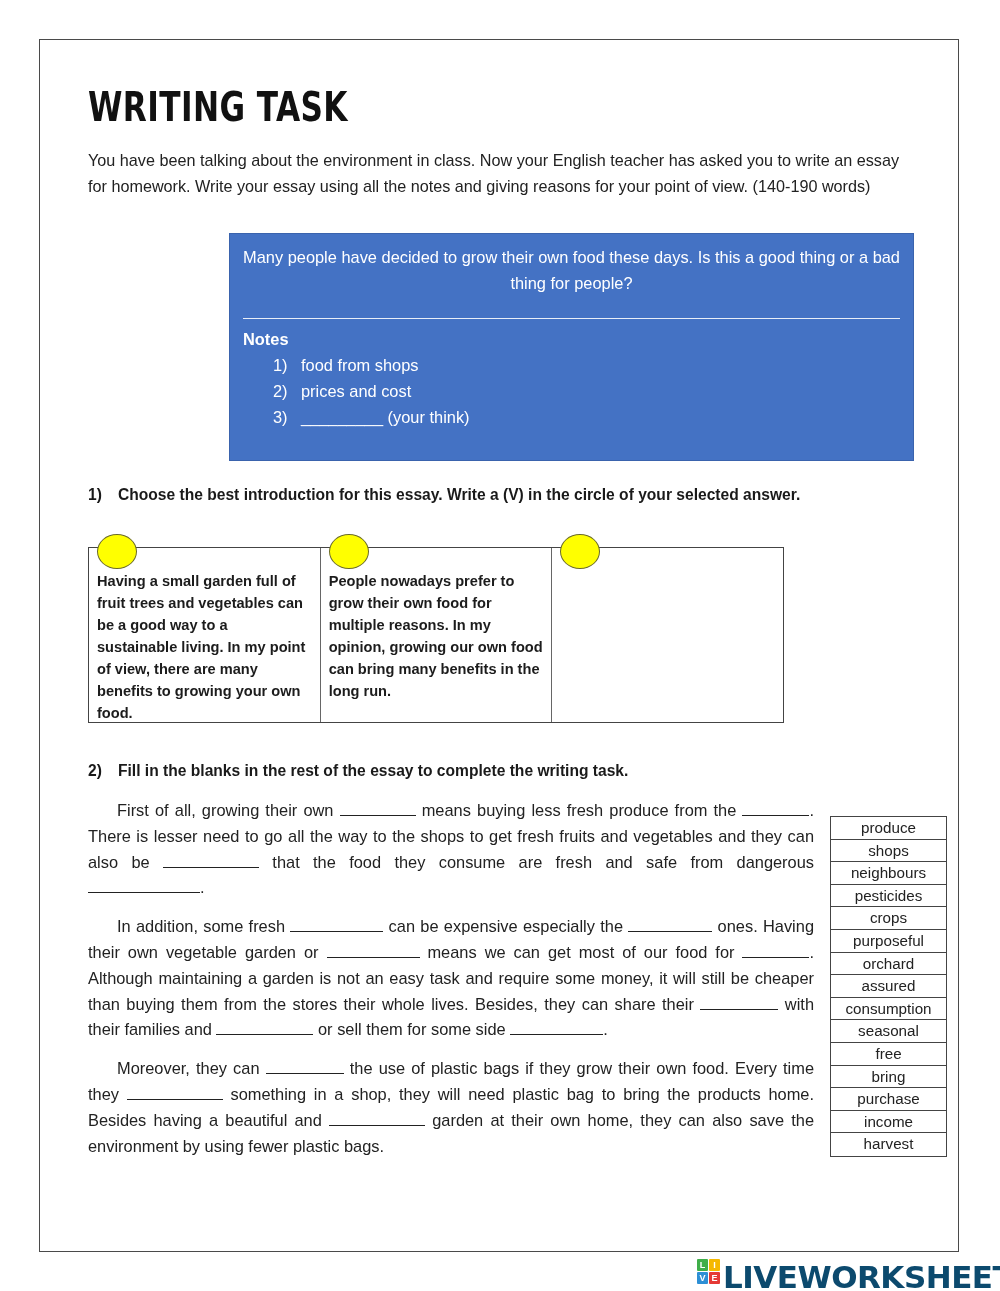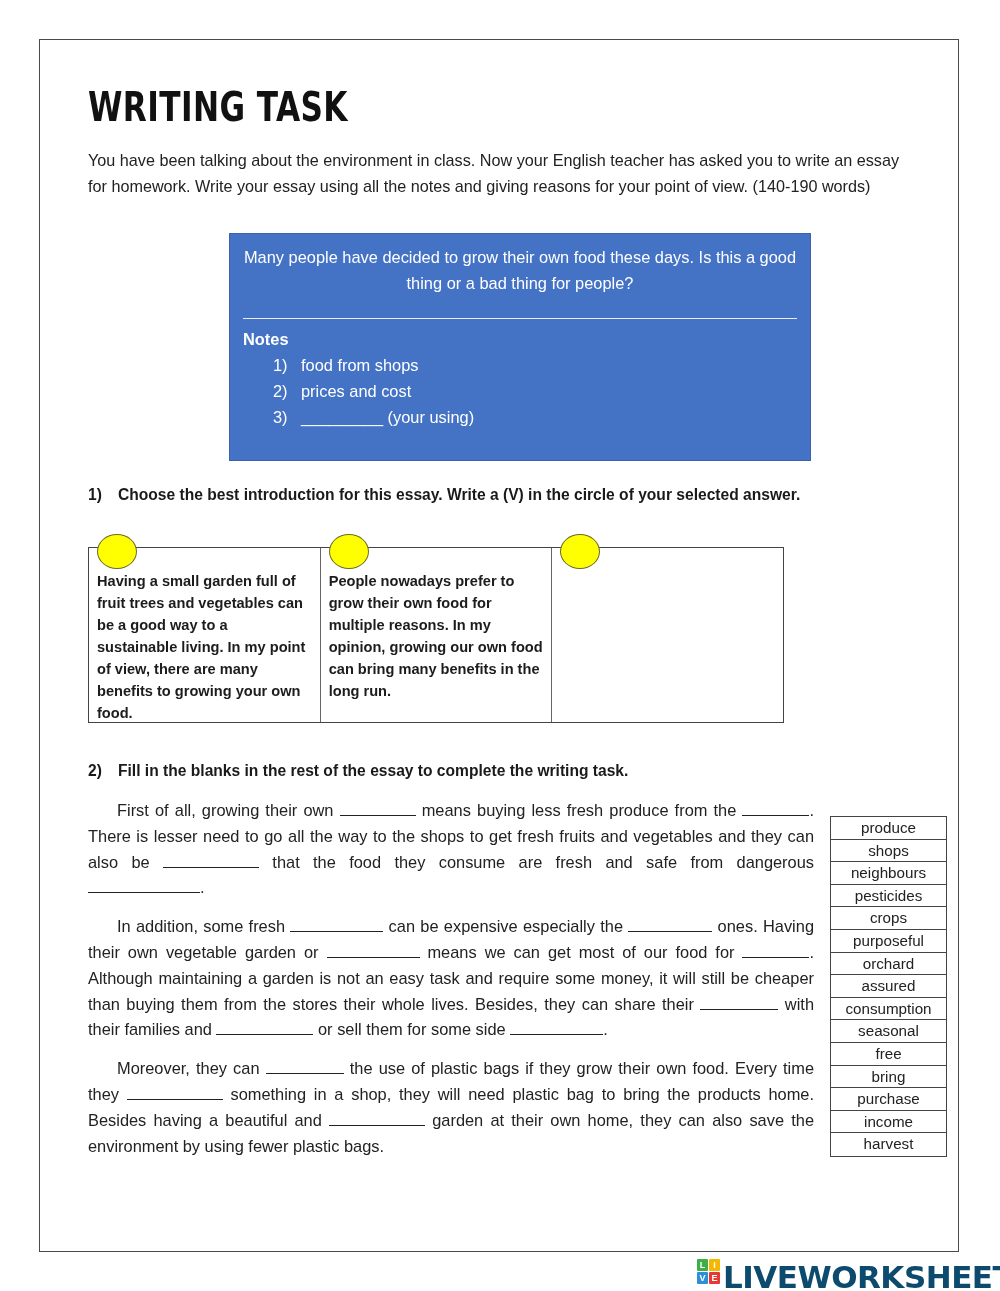--- a/index.html
+++ b/index.html
@@ -17,21 +17,21 @@
       font-size: 40px; letter-spacing: 0.5px; color: #111;
       transform: scaleX(0.78); transform-origin: left top;
     }
 
     .intro {
       position: absolute; left: 88px; top: 148px; width: 820px;
       font-size: 16.2px; line-height: 25.6px; color: #222;
     }
 
     .prompt-box {
-      position: absolute; left: 229px; top: 233px; width: 582px; height: 228px;
+      position: absolute; left: 229px; top: 233px; width: 685px; height: 228px;
       background: #4472c4; color: #ffffff; border: 1px solid #3a63ad;
       padding: 10px 13px 0 13px;
       font-size: 16.4px;
     }
     .prompt-question { text-align: center; line-height: 26px; }
     .prompt-rule { height: 0; border-top: 1.5px solid #e8eef8; margin: 22px 0 8px 0; }
     .notes-title { font-weight: bold; line-height: 25px; }
     .notes-sub { line-height: 25px; }
     .notes-list { list-style: none; margin-left: 30px; }
     .notes-list li { line-height: 26px; display: flex; }
@@ -114,21 +114,21 @@
     <li>
       <span class="num">1)</span>
       <span>food from shops</span>
     </li>
     <li>
       <span class="num">2)</span>
       <span>prices and cost</span>
     </li>
     <li>
       <span class="num">3)</span>
-      <span>_________ (your using)</span>
+      <span>_________ (your think)</span>
     </li>
   </ul>
 </div>
 
 <div class="q-heading" style="top:486px;">
   <span class="qn">1)</span><span>Choose the best introduction for this essay. Write a (V) in the circle of your selected answer.</span>
 </div>
 
 <div class="options">
   <div class="option">

